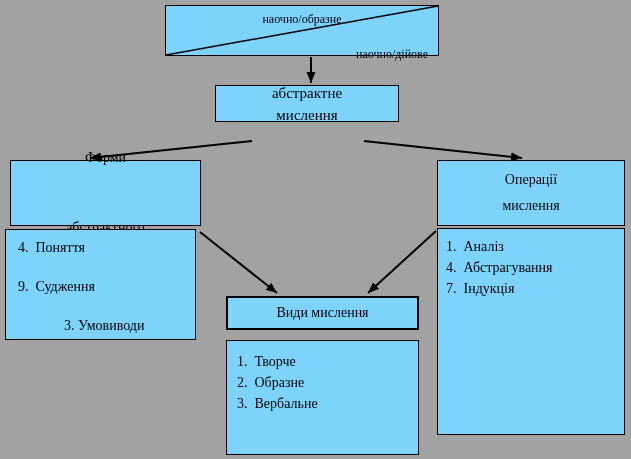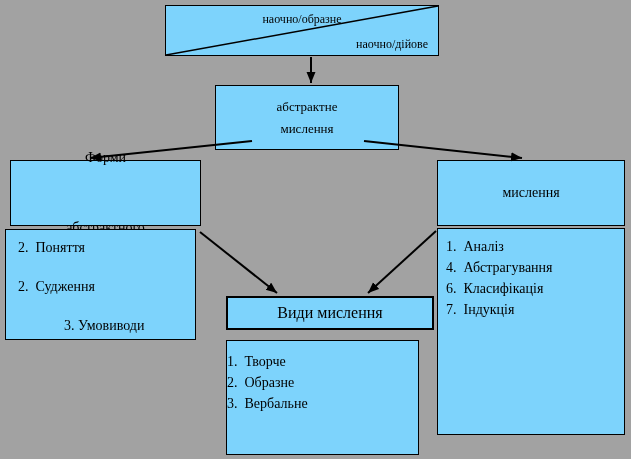--- a/index.html
+++ b/index.html
@@ -25,39 +25,39 @@
   .center-text {
     display: flex;
     flex-direction: column;
     align-items: center;
     justify-content: center;
     text-align: center;
   }
   
   .top-box { left: 165px; top: 5px; width: 274px; height: 51px; font-size: 12px; }
   .top-box .lbl1 { position: absolute; top: 6px; left: 0; right: 0; text-align: center; }
-  .top-box .lbl2 { position: absolute; top: 31px; right: 10px; }
+  .top-box .lbl2 { position: absolute; top: 41px; right: 10px; }
   
-  .abstract-box { left: 215px; top: 85px; width: 184px; height: 65px; font-size: 13px; line-height: 22px; }
+  .abstract-box { left: 215px; top: 85px; width: 184px; height: 37px; font-size: 15px; line-height: 22px; }
   
   .forms-box { left: 10px; top: 160px; width: 191px; height: 66px; font-size: 14px; line-height: 26px; gap: 44px; }
   
   .operations-box { left: 437px; top: 160px; width: 188px; height: 66px; font-size: 14px; line-height: 26px; }
   
-  .types-box { left: 226px; top: 296px; width: 208px; height: 34px; border-width: 2px; font-size: 16px; }
+  .types-box { left: 226px; top: 296px; width: 193px; height: 34px; border-width: 2px; font-size: 14px; }
   
   .list-box { font-size: 14px; }
   .list-box ul { list-style: none; margin: 0; padding: 0; }
   .list-box li { white-space: pre; }
   .forms-list { left: 5px; top: 229px; width: 191px; height: 111px; padding: 8px 0 0 12px; }
   .forms-list li { margin-bottom: 20px; line-height: 19px; }
   .forms-list li.indent3 { margin-left: 46px; }
   .operations-list { left: 437px; top: 228px; width: 188px; height: 207px; padding: 7px 0 15px 8px; }
   .operations-list li { line-height: 21px; }
-  .types-list { left: 226px; top: 340px; width: 193px; height: 115px; padding: 10px 0 0 0; }
+  .types-list { left: 226px; top: 340px; width: 193px; height: 115px; padding: 10px 0 0 10px; }
   .types-list li { line-height: 21px; }
   
   .overlay {
     position: absolute;
     left: 0; top: 0;
     width: 631px; height: 459px;
     pointer-events: none;
   }
 </style>
 </head>
@@ -74,36 +74,36 @@
     <span>абстрактне</span>
     <span>мислення</span>
   </div>
 
   <div class="box forms-box center-text">
     <span>Форми</span>
     <span>абстрактного</span>
   </div>
 
   <div class="box operations-box center-text">
+    <span>Операції</span>
     <span>мислення</span>
   </div>
 
   <div class="box list-box forms-list">
     <ul>
-      <li>2.  Поняття</li>
-      <li>2.  Судження</li>
+      <li>4.  Поняття</li>
+      <li>9.  Судження</li>
       <li class="indent3">3. Умовиводи</li>
     </ul>
   </div>
 
   <div class="box list-box operations-list">
     <ul>
       <li>1.  Аналіз</li>
       <li>4.  Абстрагування</li>
-      <li>6.  Класифікація</li>
       <li>7.  Індукція</li>
     </ul>
   </div>
 
   <div class="box types-box center-text">
     <span>Види мислення</span>
   </div>
 
   <div class="box list-box types-list">
     <ul>

